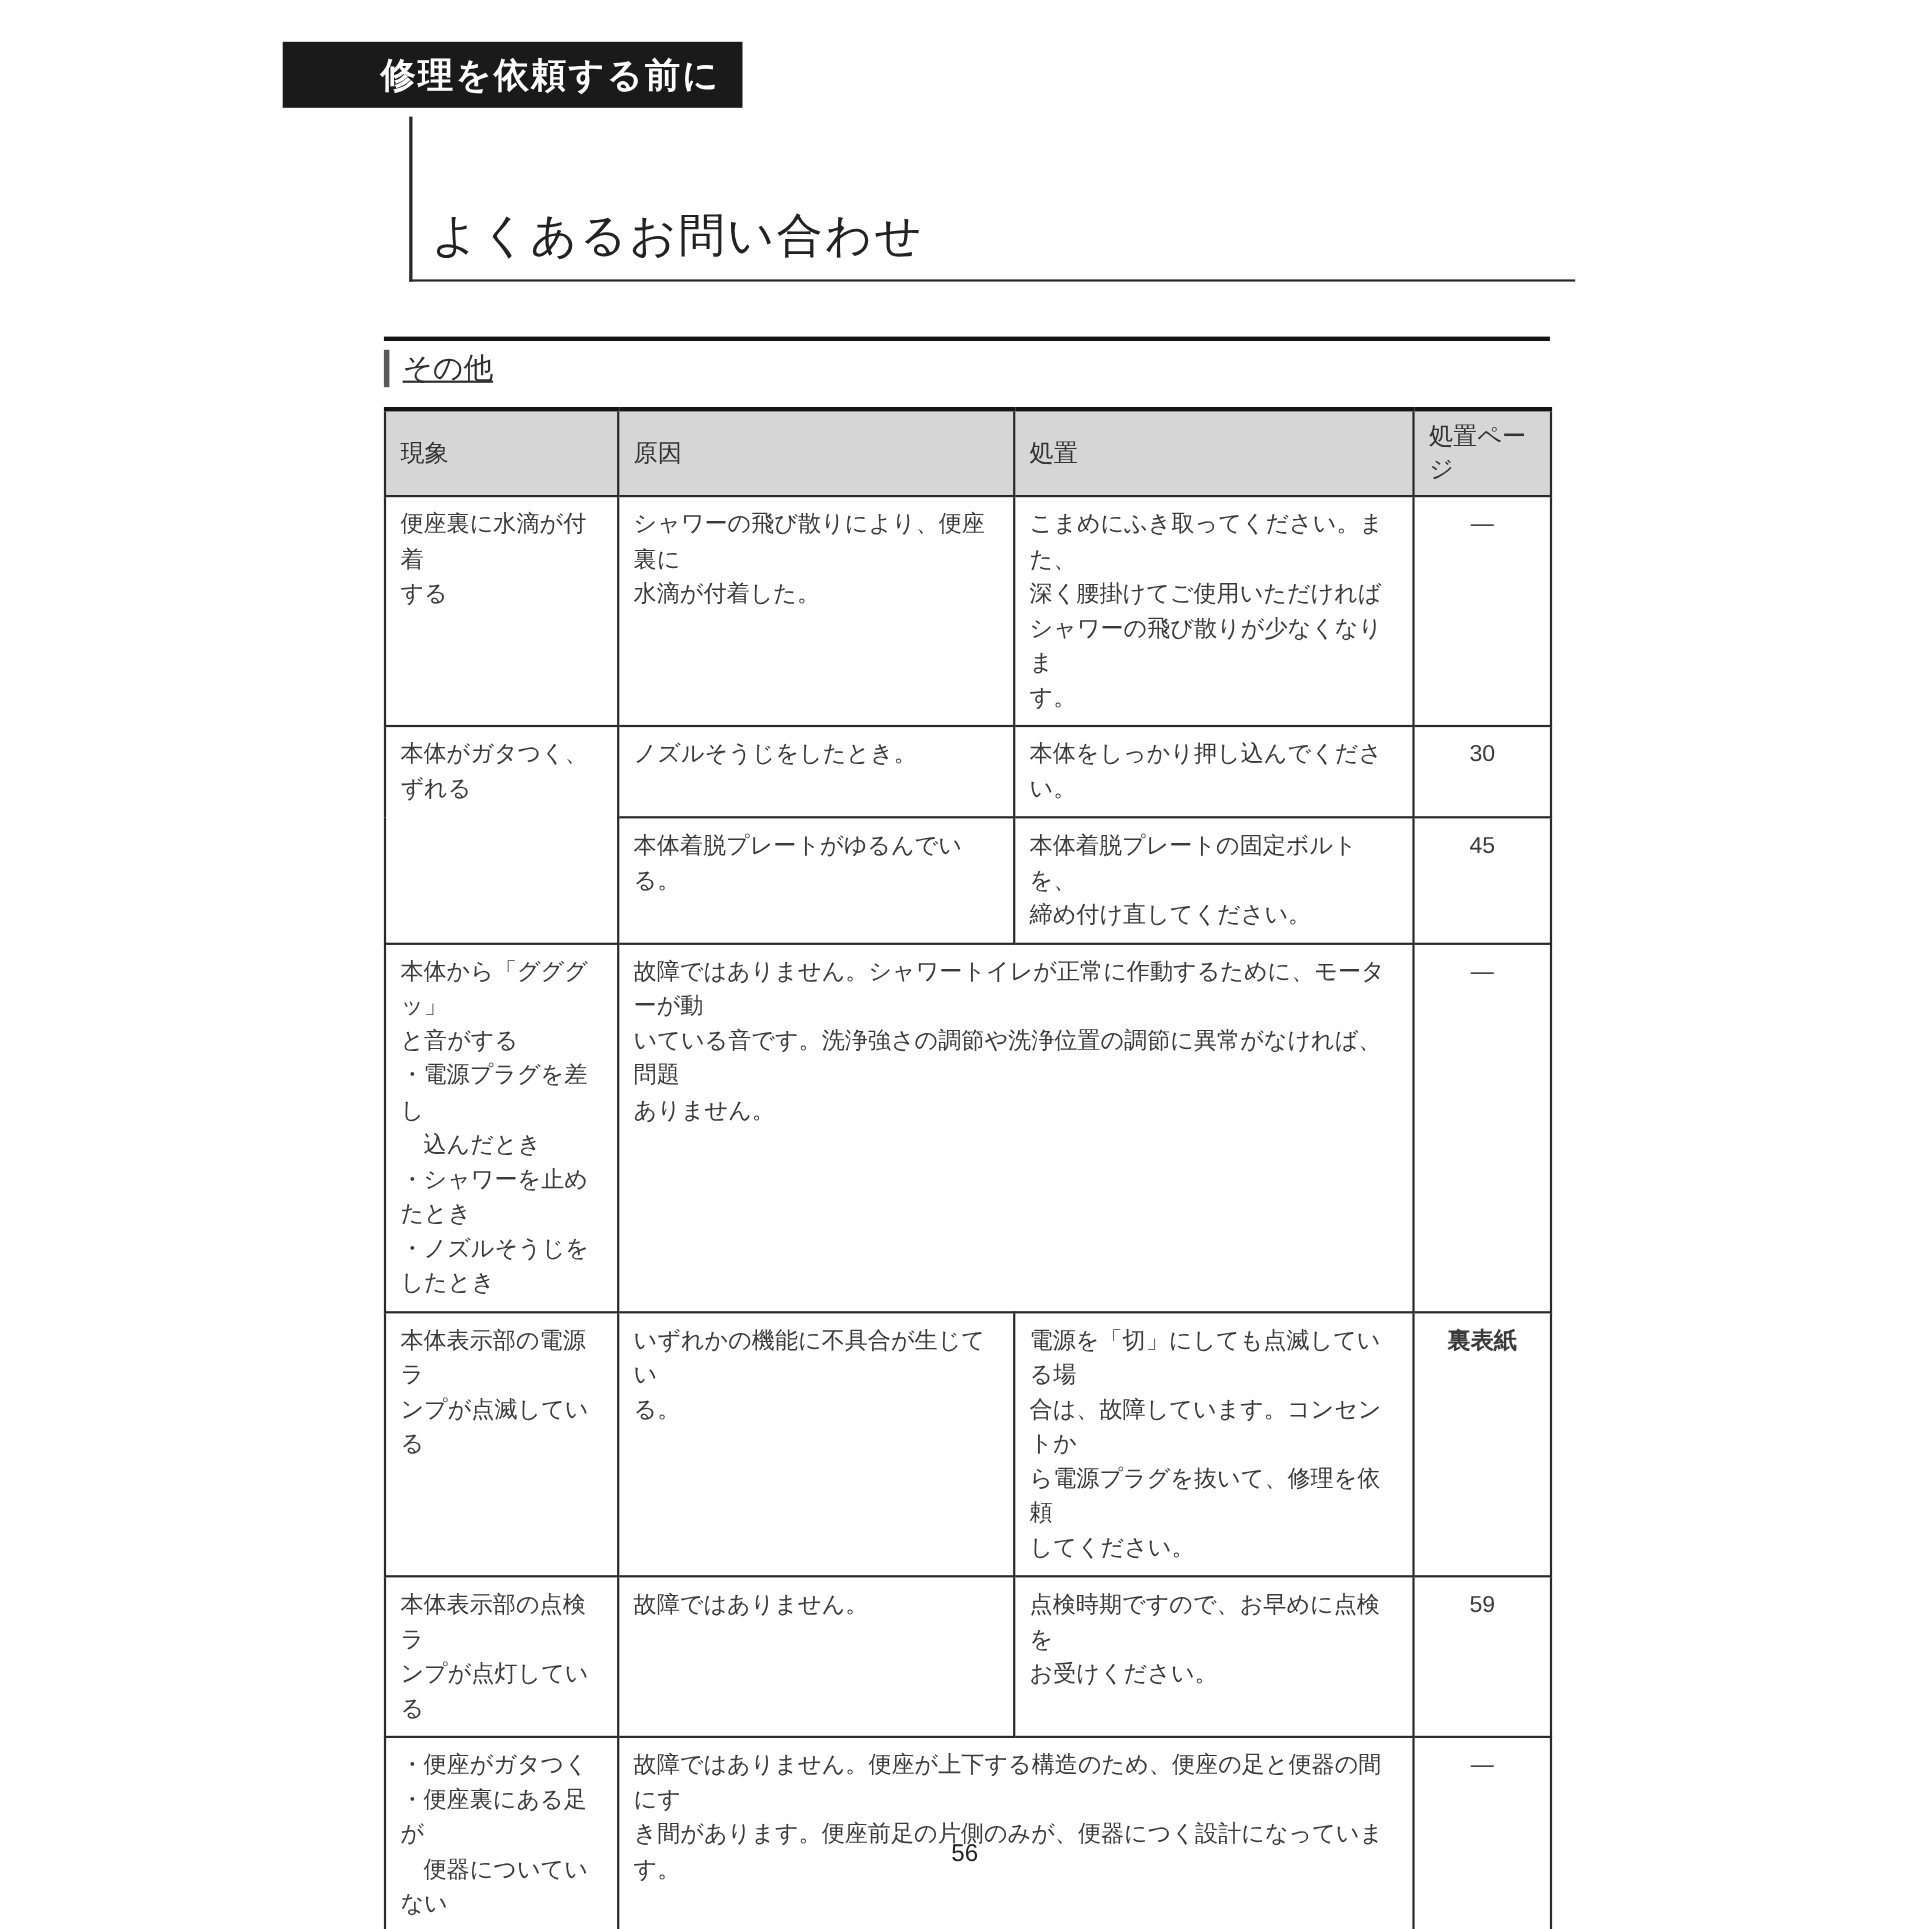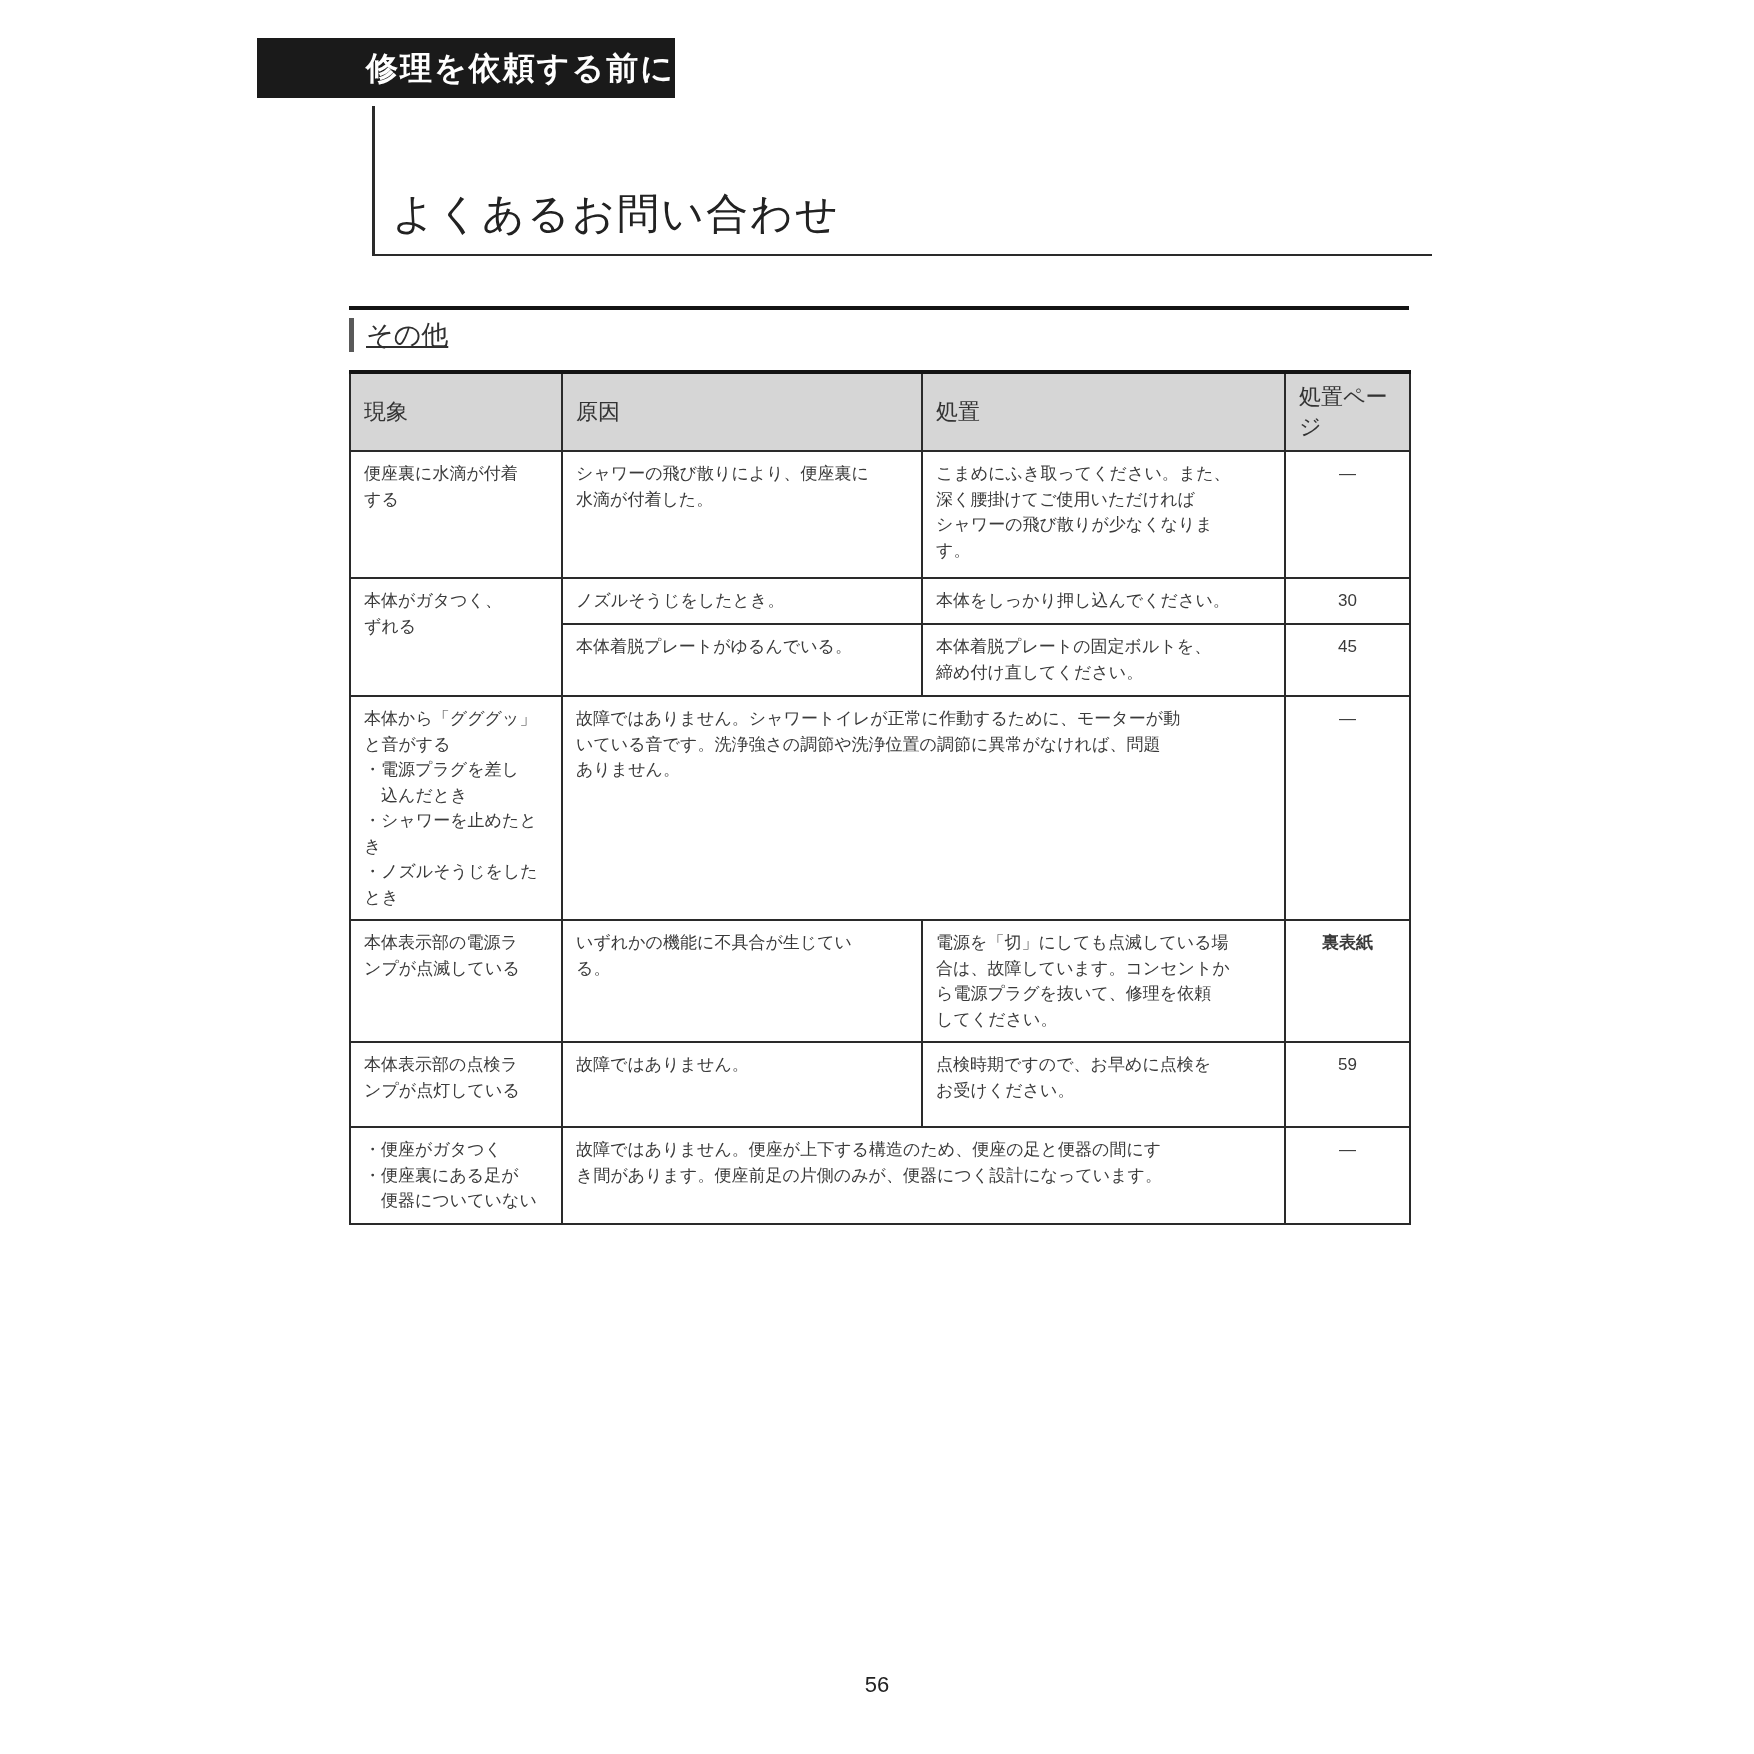--- a/index.html
+++ b/index.html
@@ -5,21 +5,21 @@
   html,body { margin:0; padding:0; background:#ffffff; }
   .page {
     position:relative; width:1754px; height:1754px; background:#ffffff;
     font-family:"Liberation Sans","DejaVu Sans",sans-serif; color:#3a3a3a;
     overflow:hidden;
   }
   .banner {
     position:absolute; left:257px; top:38px; width:418px; height:60px;
     background:#1a1a1a; color:#ffffff; box-sizing:border-box;
     font-size:32px; font-weight:bold; letter-spacing:2px;
-    line-height:60px; text-align:right; 
+    line-height:60px; text-align:right; padding-right:20px;
   }
   .title-block {
     position:absolute; left:349px; top:106px; width:1060px; height:150px;
     box-sizing:border-box; border-left:3px solid #2a2a2a; border-bottom:2px solid #2a2a2a;
     display:flex; align-items:flex-end; padding:0 0 12px 17px;margin-left:23px;
   }
   .title-text { font-size:42px; color:#222222; letter-spacing:2px; }
   .section-head {
     position:absolute; left:349px; top:306px; width:1060px;
     box-sizing:border-box; border-top:4px solid #141414;
@@ -31,21 +31,21 @@
     position:absolute; left:349px; top:370px; width:1060px;
     border-collapse:collapse; table-layout:fixed;
   }
   table.faq th {
     background:#d6d6d6; border:2px solid #2a2a2a; border-top:4px solid #141414;
     border-bottom:2px solid #2a2a2a; font-weight:normal; text-align:left;
     font-size:22px; color:#333333; padding:8px 13px; box-sizing:border-box;
   }
   table.faq td {
     border:2px solid #2a2a2a; vertical-align:top; box-sizing:border-box;
-    padding:9px 13px; font-size:17px; line-height:1.5; color:#3a3a3a;
+    padding:9px 13px; font-size:21px; line-height:1.5; color:#3a3a3a;
     white-space:pre-line;
   }
   td.page-cell { text-align:center; white-space:normal; }
   td.page-cell.bold { font-weight:bold; }
   .footer {
     position:absolute; left:0; top:1672px; width:100%;
     text-align:center; font-size:22px; color:#222222;
   }
 </style>
 </head>

